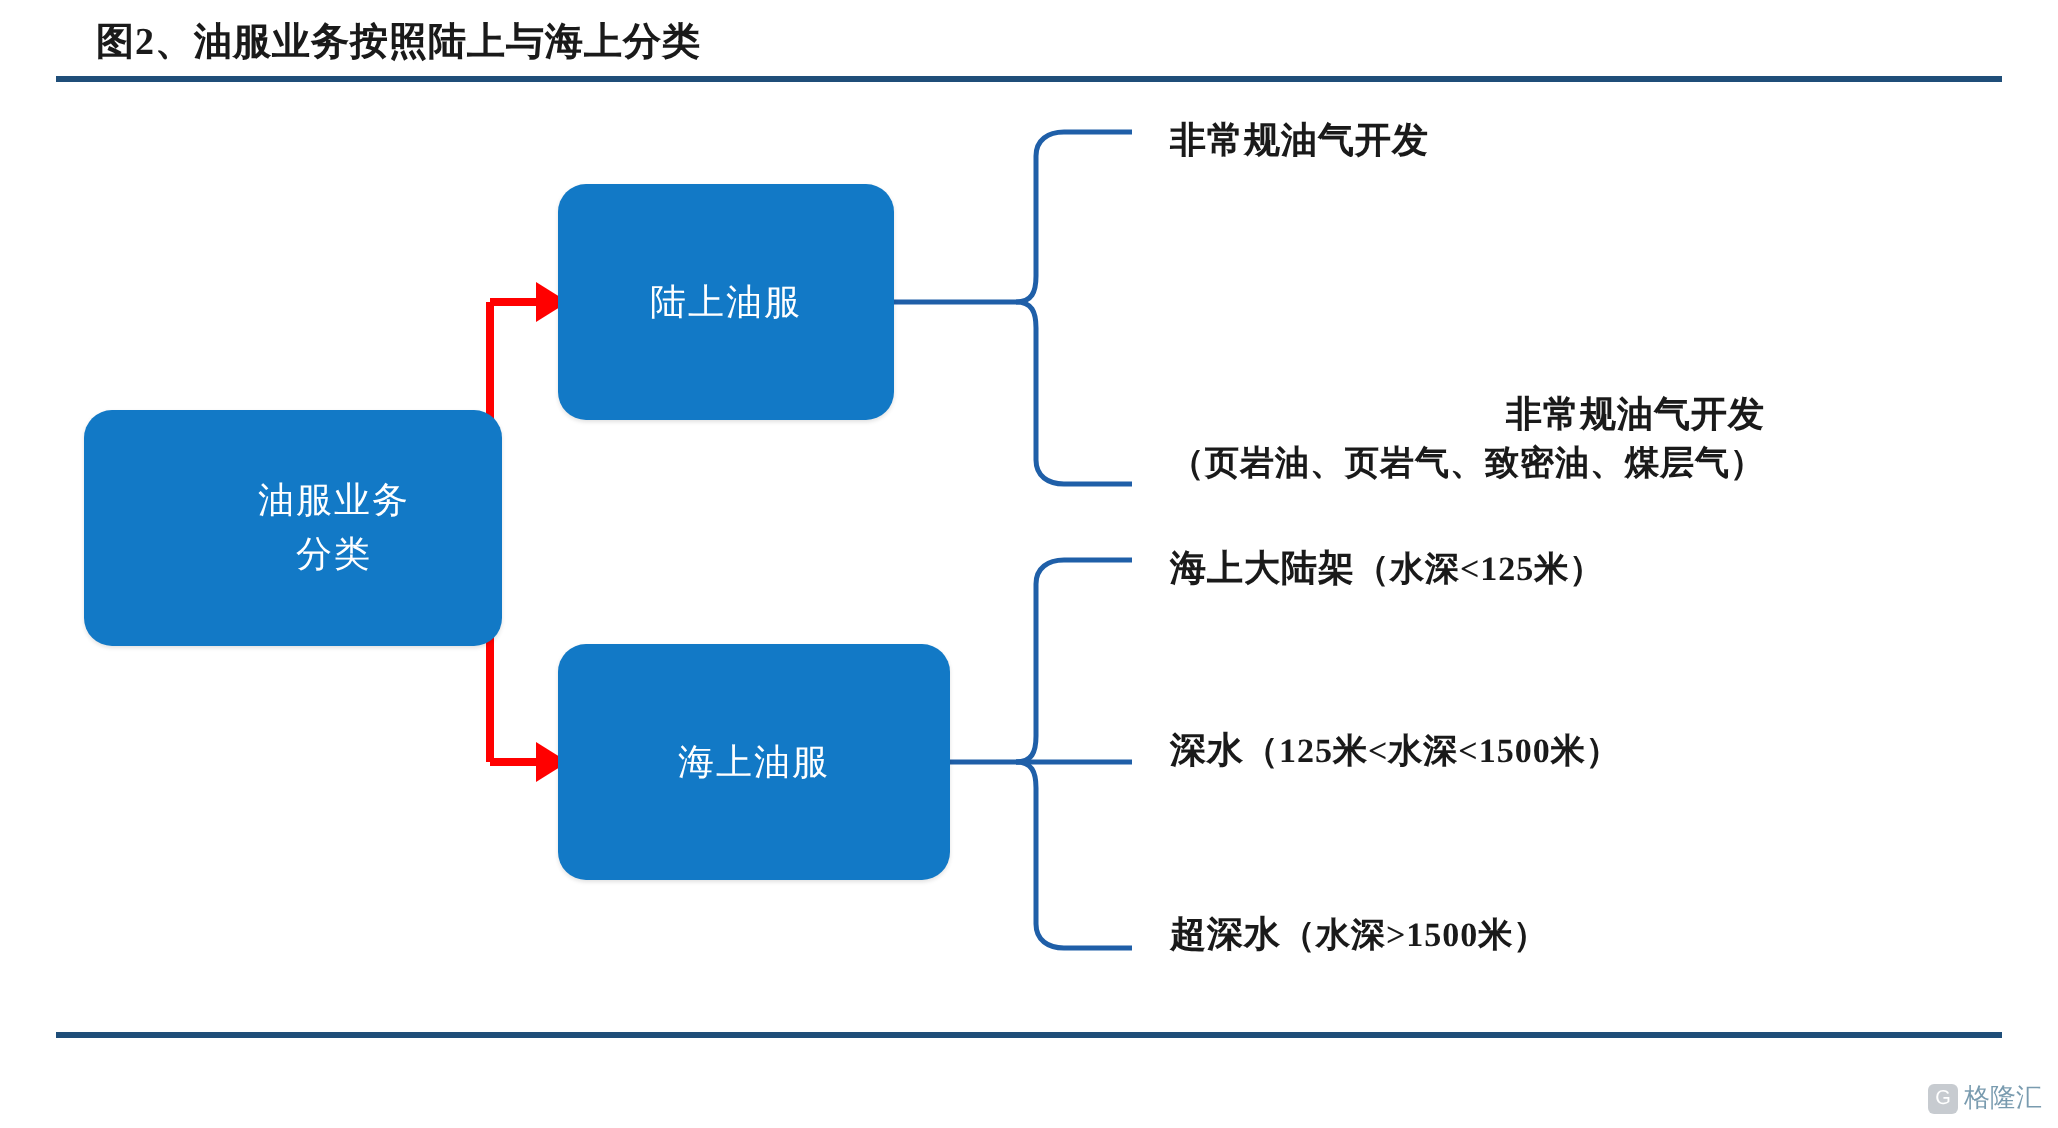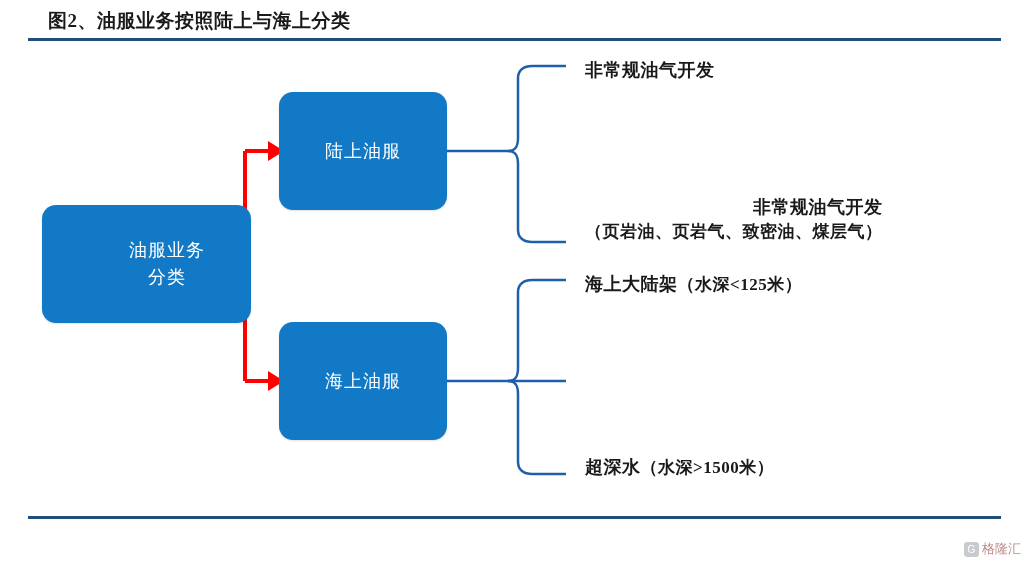--- a/index.html
+++ b/index.html
@@ -77,21 +77,21 @@
   }
   #node-onshore {
     left: 279px;
     top: 92px;
     width: 168px;
     height: 118px;
   }
   #node-offshore {
     left: 279px;
     top: 322px;
-    width: 168px;
+    width: 196px;
     height: 118px;
   }
   .svg-layer {
     position: absolute;
     left: 0;
     top: 0;
     width: 1029px;
     height: 564px;
     pointer-events: none;
   }
@@ -132,21 +132,21 @@
     background: #9aa2ab;
     color: #ffffff;
     font-size: 10px;
     font-family: "Liberation Sans", sans-serif;
     display: flex;
     align-items: center;
     justify-content: center;
   }
   .wm-text {
     font-size: 13px;
-    color: #7f1d1d;
+    color: #0c4a6e;
     font-family: "Liberation Sans", sans-serif;
   }
 </style>
 </head>
 <body>
 
 <div class="page">
 
   <div class="title">图2、油服业务按照陆上与海上分类</div>
   <div class="rule-top"></div>
@@ -197,20 +197,23 @@
 
   <div class="leaf leaf-2line" id="leaf-unconv">
     <div>非常规油气开发</div>
     <div class="sub">（页岩油、页岩气、致密油、煤层气）</div>
   </div>
 
   <div class="leaf" id="leaf-shelf">
     <span>海上大陆架</span><span class="sub">（水深&lt;125米）</span>
   </div>
 
+  <div class="leaf" id="leaf-deep">
+    <span>深水</span><span class="sub">（125米&lt;水深&lt;1500米）</span>
+  </div>
 
   <div class="leaf" id="leaf-ultra">
     <span>超深水</span><span class="sub">（水深&gt;1500米）</span>
   </div>
 
   <div class="rule-bottom"></div>
 
   <div class="watermark">
     <div class="wm-badge">G</div>
     <div class="wm-text">格隆汇</div>

